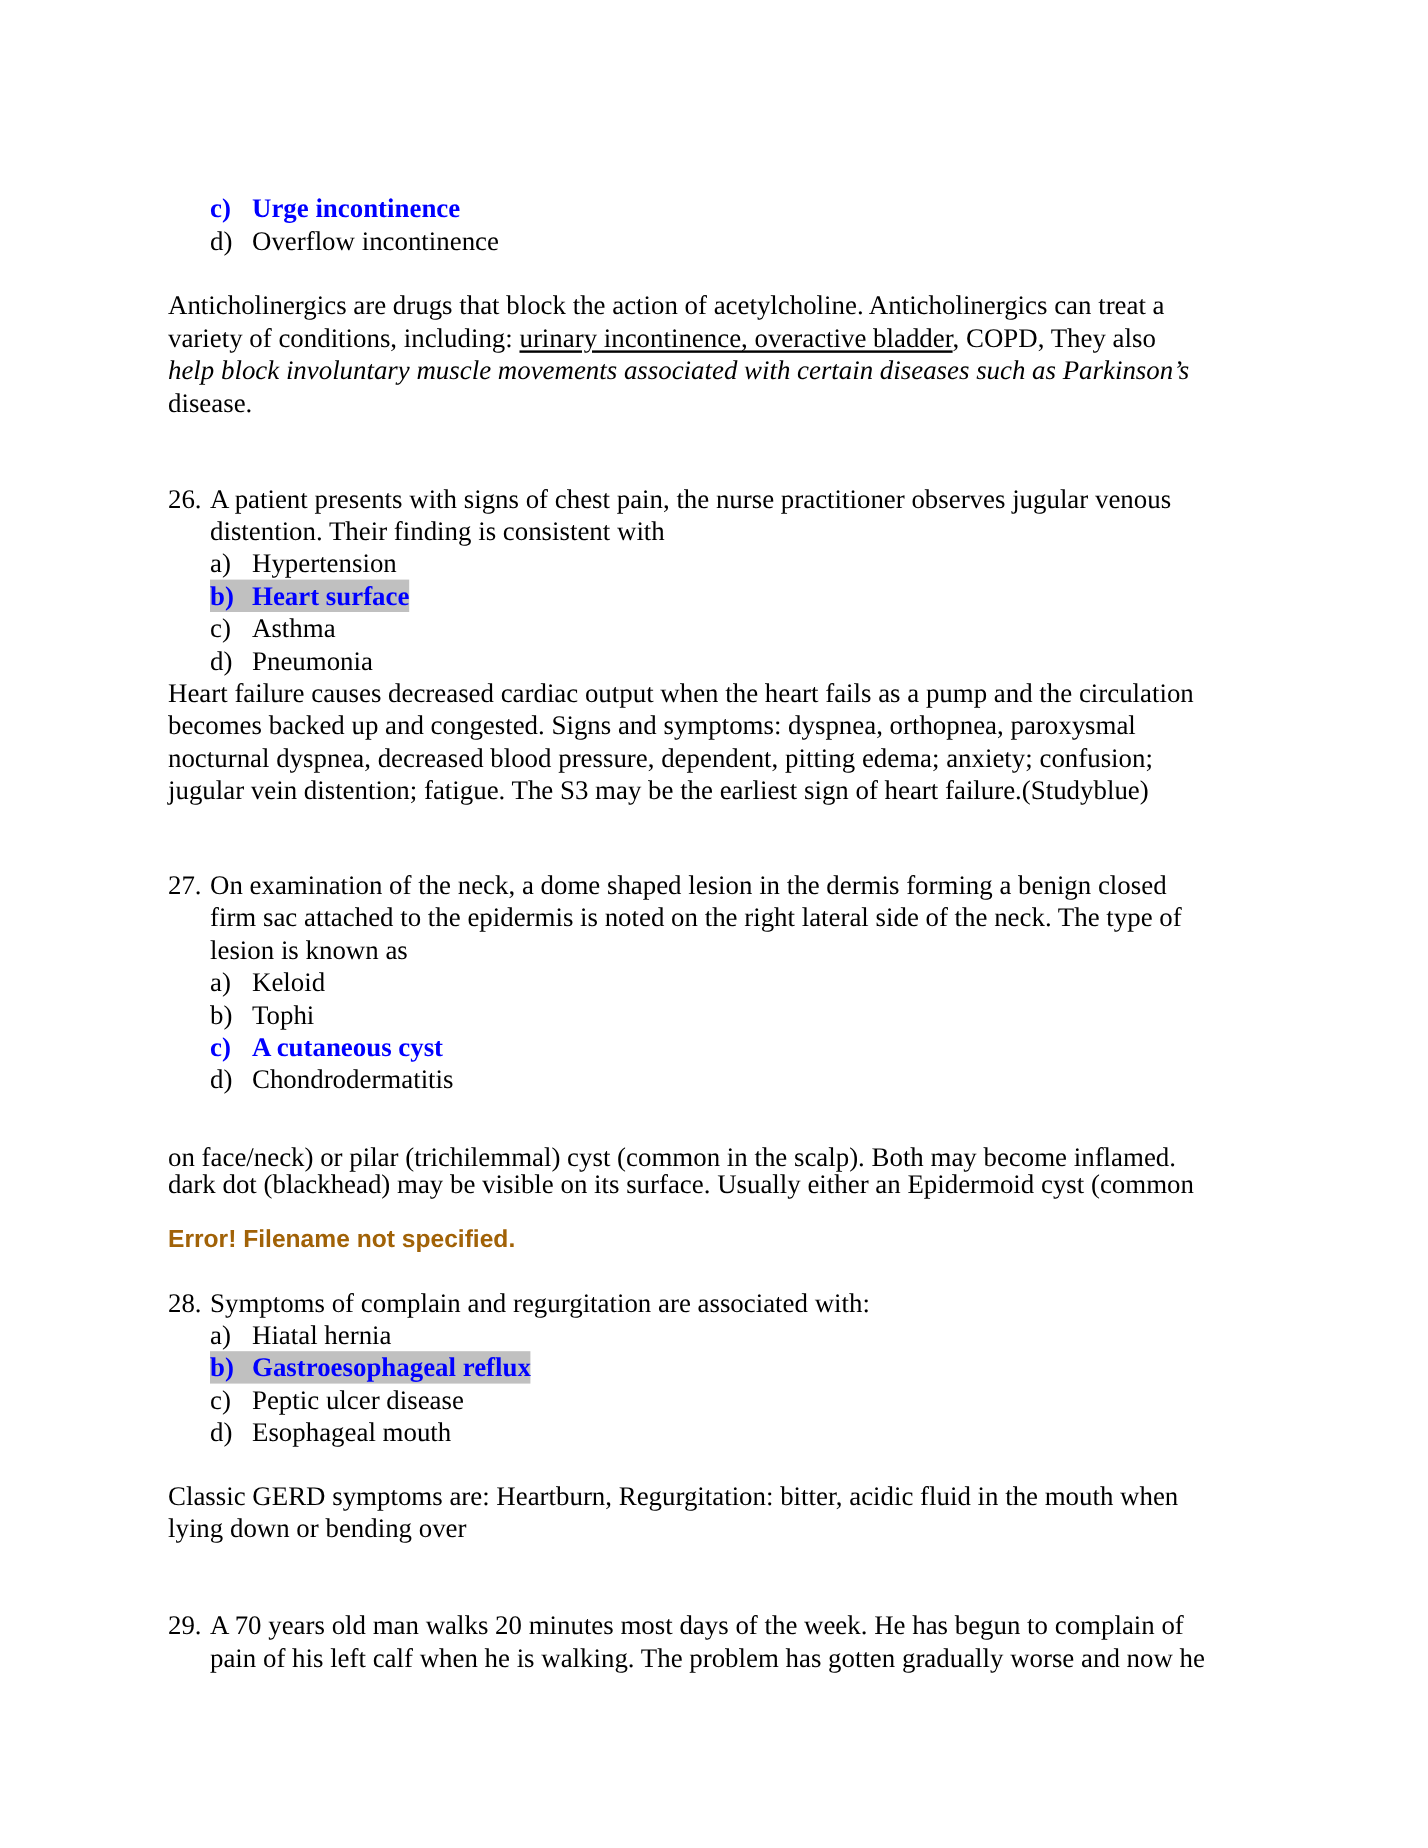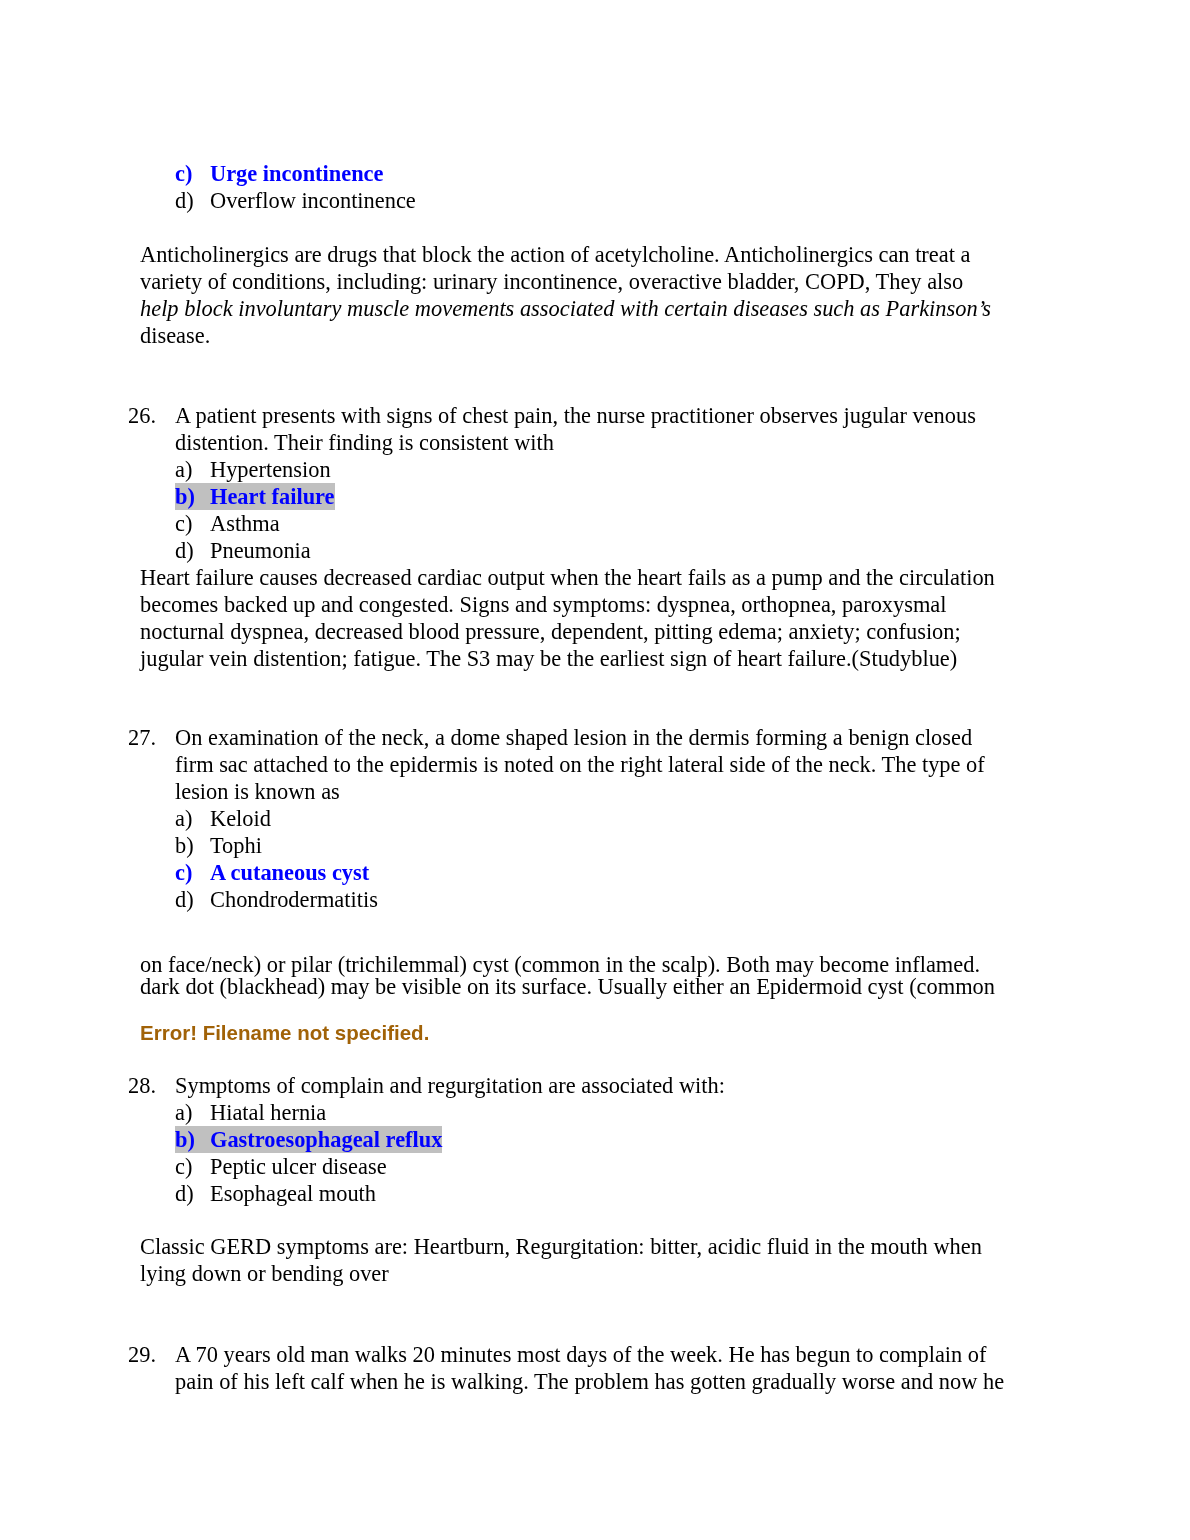--- a/index.html
+++ b/index.html
@@ -24,21 +24,21 @@
       margin-top: 20px;
     }
     .line {
       position: absolute;
       left: 140px;
       white-space: nowrap;
       line-height: 27px;
     }
     .q-num {
       position: absolute;
-      left: 128px;
+      left: 140px;
       white-space: nowrap;
       line-height: 27px;
     }
     .q-text {
       position: absolute;
       left: 175px;
       white-space: nowrap;
       line-height: 27px;
     }
     .opt {
@@ -52,21 +52,21 @@
       display: inline-block;
       width: 35px;
     }
     .opt.correct {
       color: #0000ff;
       font-weight: bold;
     }
     .opt.hl {
       background: #c0c0c0;
     }
-    .u { text-underline-offset: 3px; text-align: center; }
+    .u { text-decoration: underline; text-underline-offset: 3px; text-align: center; }
     .error-msg {
       position: absolute;
       left: 140px;
       line-height: 27px;
       white-space: nowrap;
       font-family: "Liberation Sans", "DejaVu Sans", sans-serif;
       font-weight: bold;
       font-size: 20.5px;
       color: #a16207;
     }
@@ -88,21 +88,21 @@
   <div class="line" style="top:275px;font-style:italic;">help block involuntary muscle movements associated with certain diseases such as Parkinson’s</div>
   <div class="line" style="top:302px;">disease.</div>
 
   <div class="q-num" style="top:382px;">26.</div>
   <div class="q-text" style="top:382px;">A patient presents with signs of chest pain, the nurse practitioner observes jugular venous</div>
   <div class="q-text" style="top:409px;">distention. Their finding is consistent with</div>
   <div class="opt" style="top:436px;">
     <span class="letter">a)</span><span>Hypertension</span>
   </div>
   <div class="opt correct hl" style="top:463px;">
-    <span class="letter">b)</span><span>Heart failure</span>
+    <span class="letter">b)</span><span>Heart surface</span>
   </div>
   <div class="opt" style="top:490px;">
     <span class="letter">c)</span><span>Asthma</span>
   </div>
   <div class="opt" style="top:517px;">
     <span class="letter">d)</span><span>Pneumonia</span>
   </div>
   <div class="line" style="top:544px;">Heart failure causes decreased cardiac output when the heart fails as a pump and the circulation</div>
   <div class="line" style="top:571px;">becomes backed up and congested. Signs and symptoms: dyspnea, orthopnea, paroxysmal</div>
   <div class="line" style="top:598px;">nocturnal dyspnea, decreased blood pressure, dependent, pitting edema; anxiety; confusion;</div>

